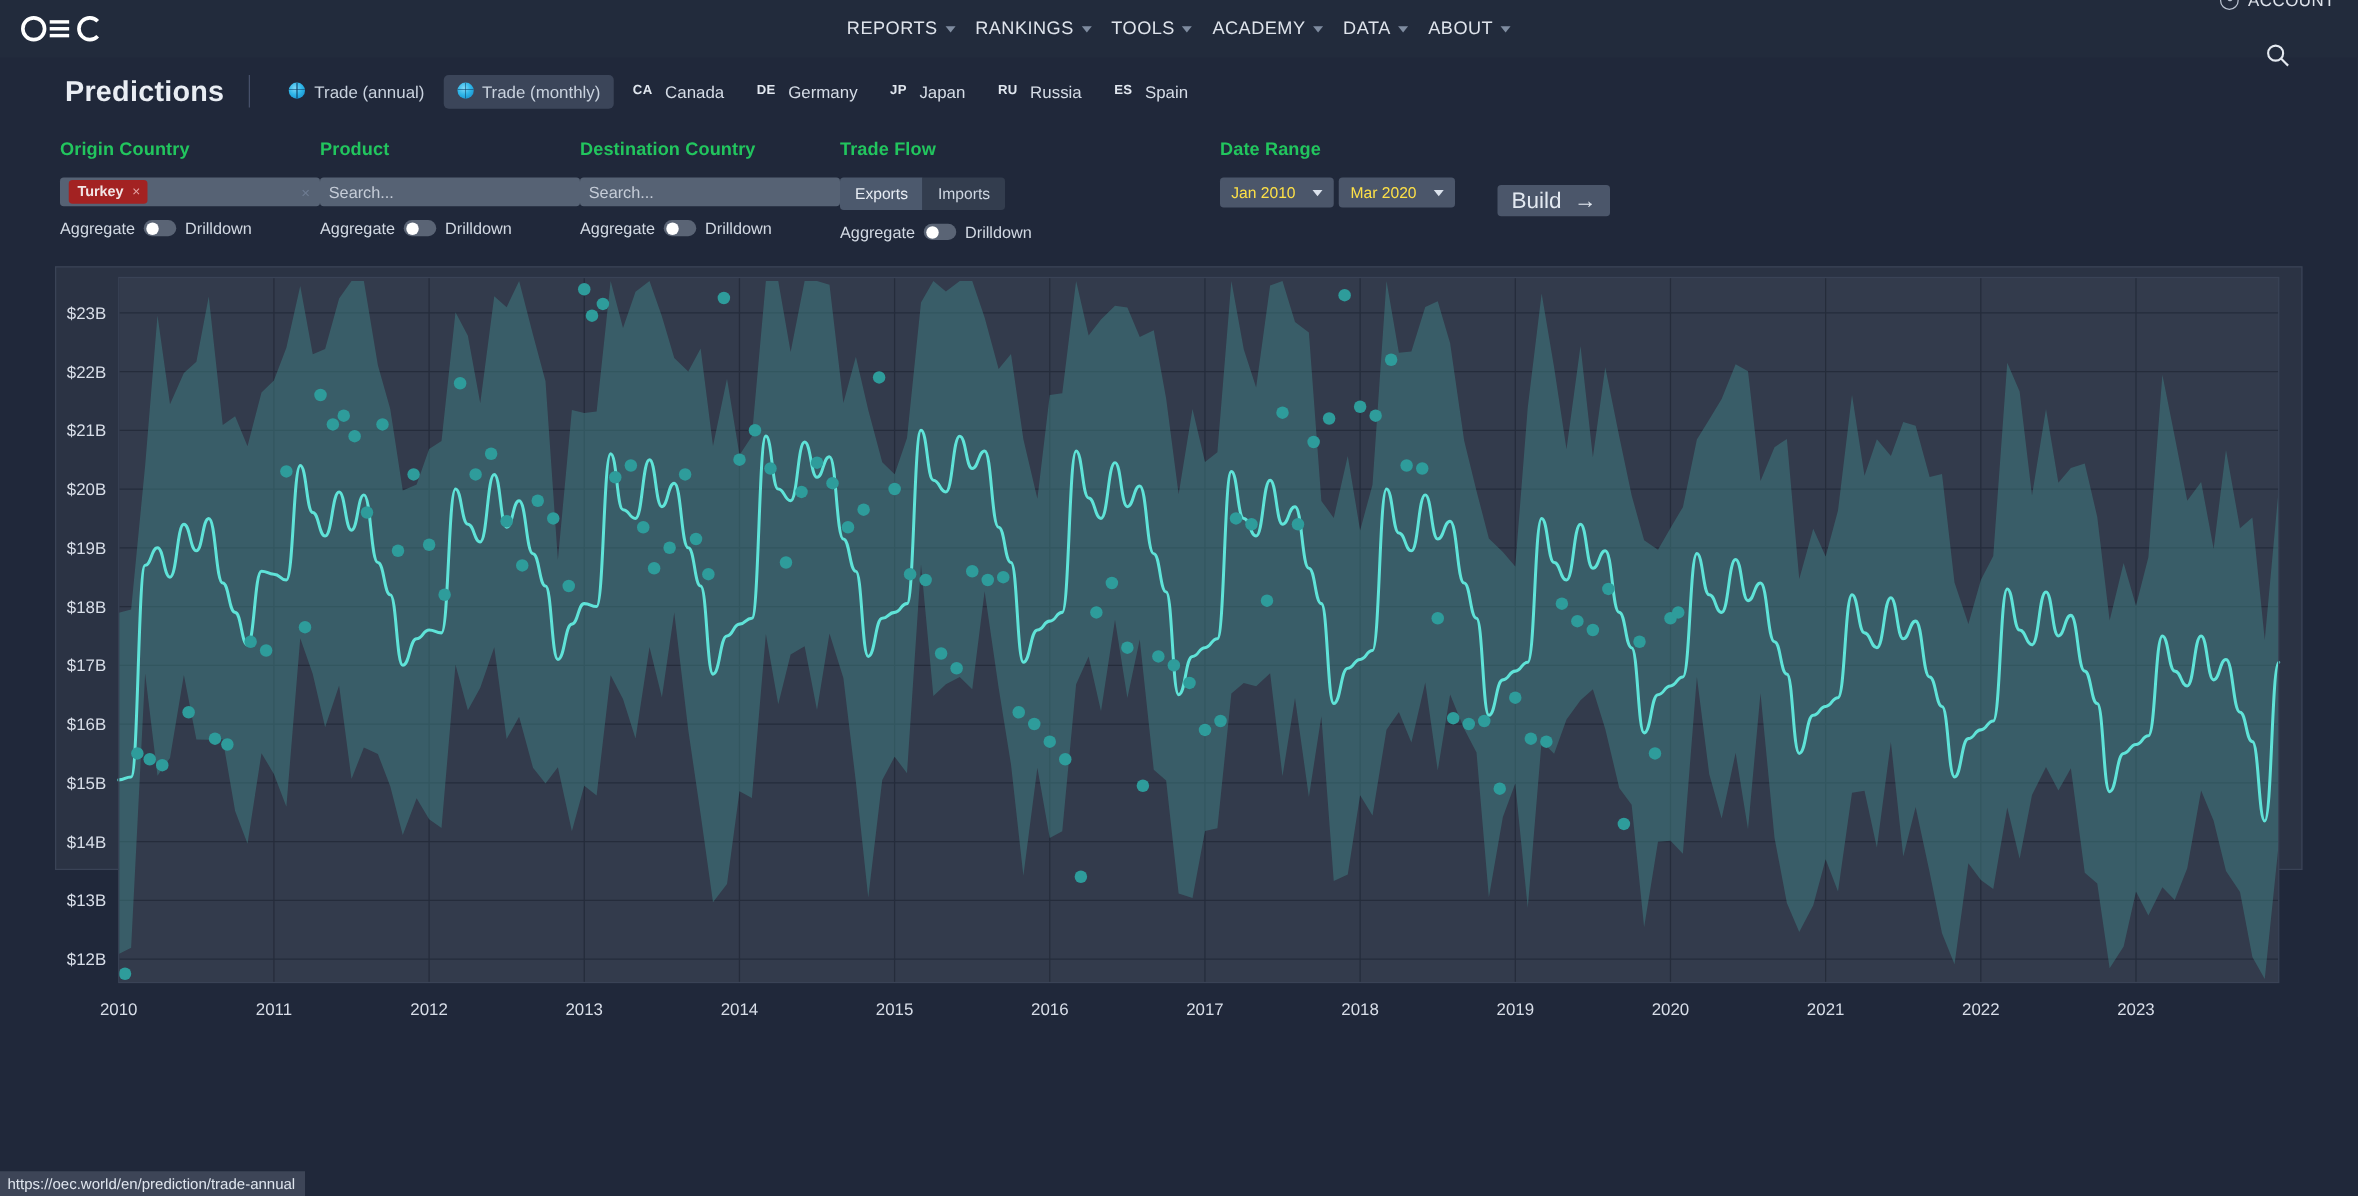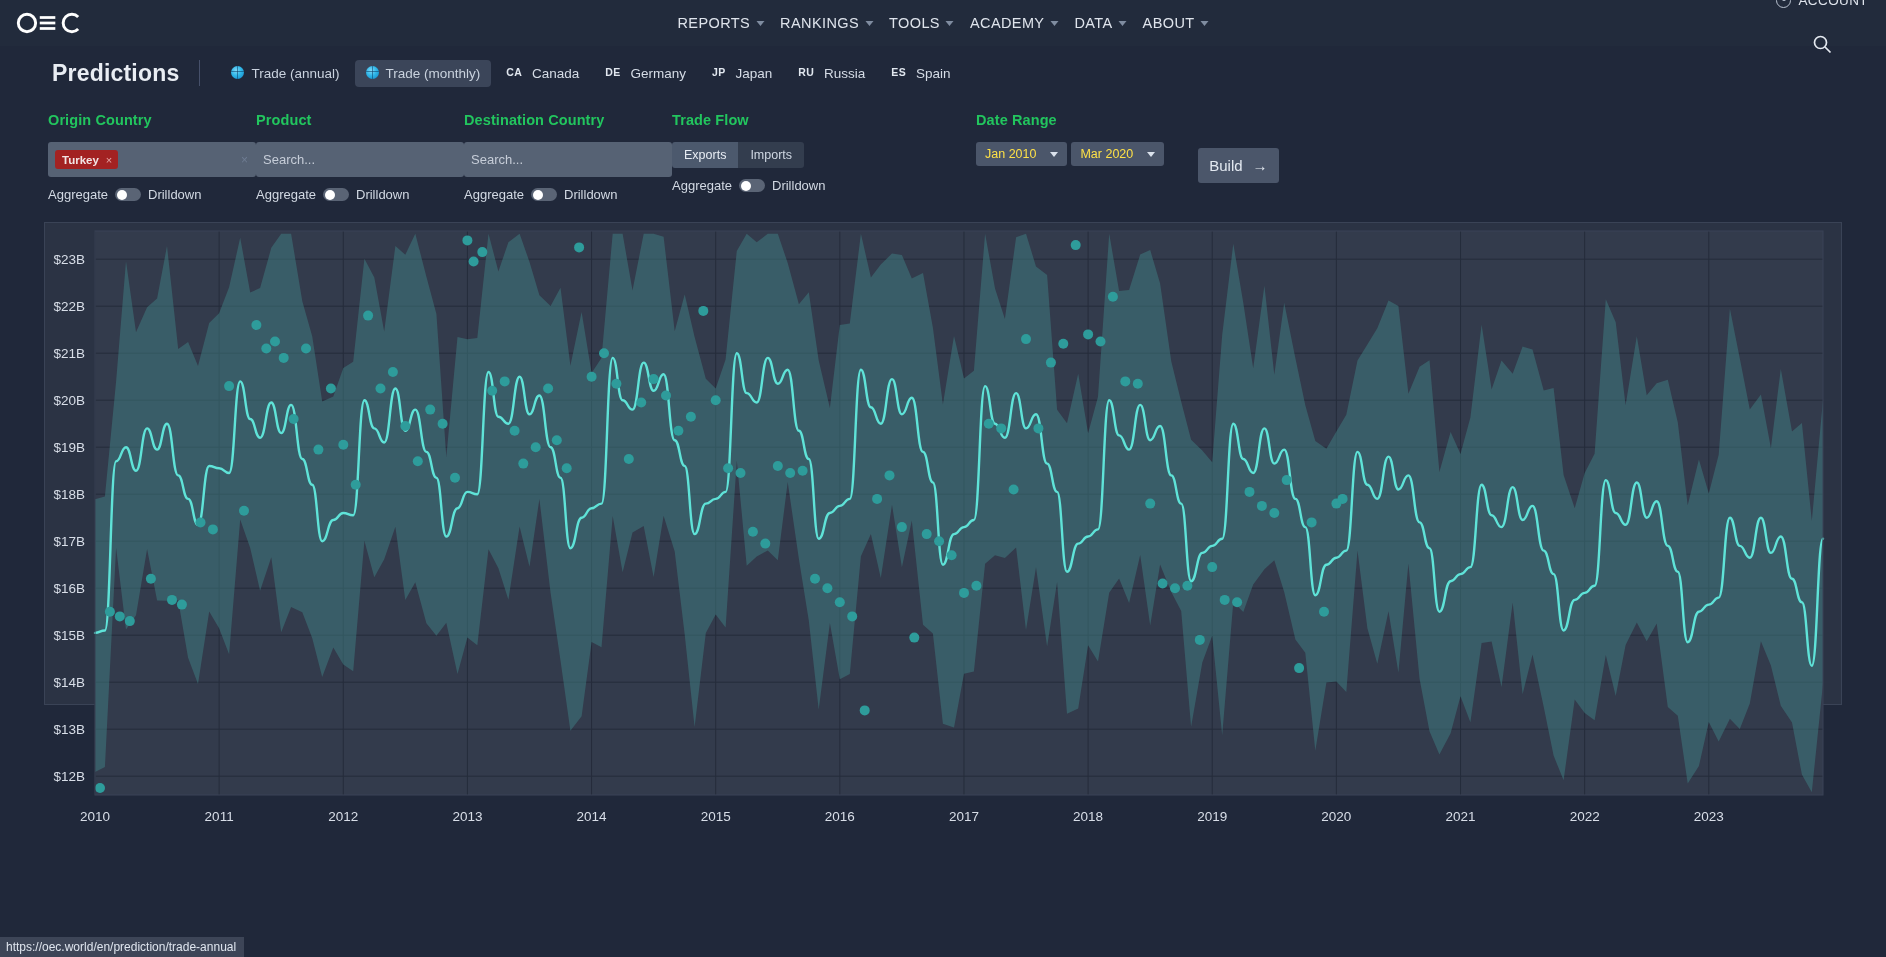--- a/index.html
+++ b/index.html
@@ -134,21 +134,21 @@
   }
   .fgroup { width: 208px; margin-right: 0; }
   .flabel {
     font-size: 14.5px;
     font-weight: bold;
     color: #22c55e;
     margin-bottom: 14px;
     letter-spacing: .1px;
   }
   .fbox {
-    height: 35px;
+    height: 23px;
     background: #566274;
     border-radius: 3px;
     display: flex;
     align-items: center;
     padding: 0 7px;
     position: relative;
   }
   .fbox .ph { color: #c6cdd8; font-size: 13px; }
   .chip {
     background: #a32222;
@@ -213,27 +213,27 @@
     cursor: pointer;
   }
   .dsel .caret2 {
     width: 0; height: 0;
     border-left: 4.5px solid transparent;
     border-right: 4.5px solid transparent;
     border-top: 5px solid #dbe2ec;
   }
   .buildwrap { margin-left: 34px; padding-top: 0; }
   .build-btn {
-    height: 35px;
+    height: 25px;
     background: #4b566a;
     border: none;
     border-radius: 3px;
     color: #e3e9f1;
     font-family: inherit;
-    font-size: 15px;
+    font-size: 18px;
     padding: 0 11px;
     display: flex; align-items: center; gap: 10px;
     cursor: pointer;
     margin-top: 36px;
   }
 
   
   .chart-card {
     margin: 20px 44px 0 44px;
     height: 483px;

